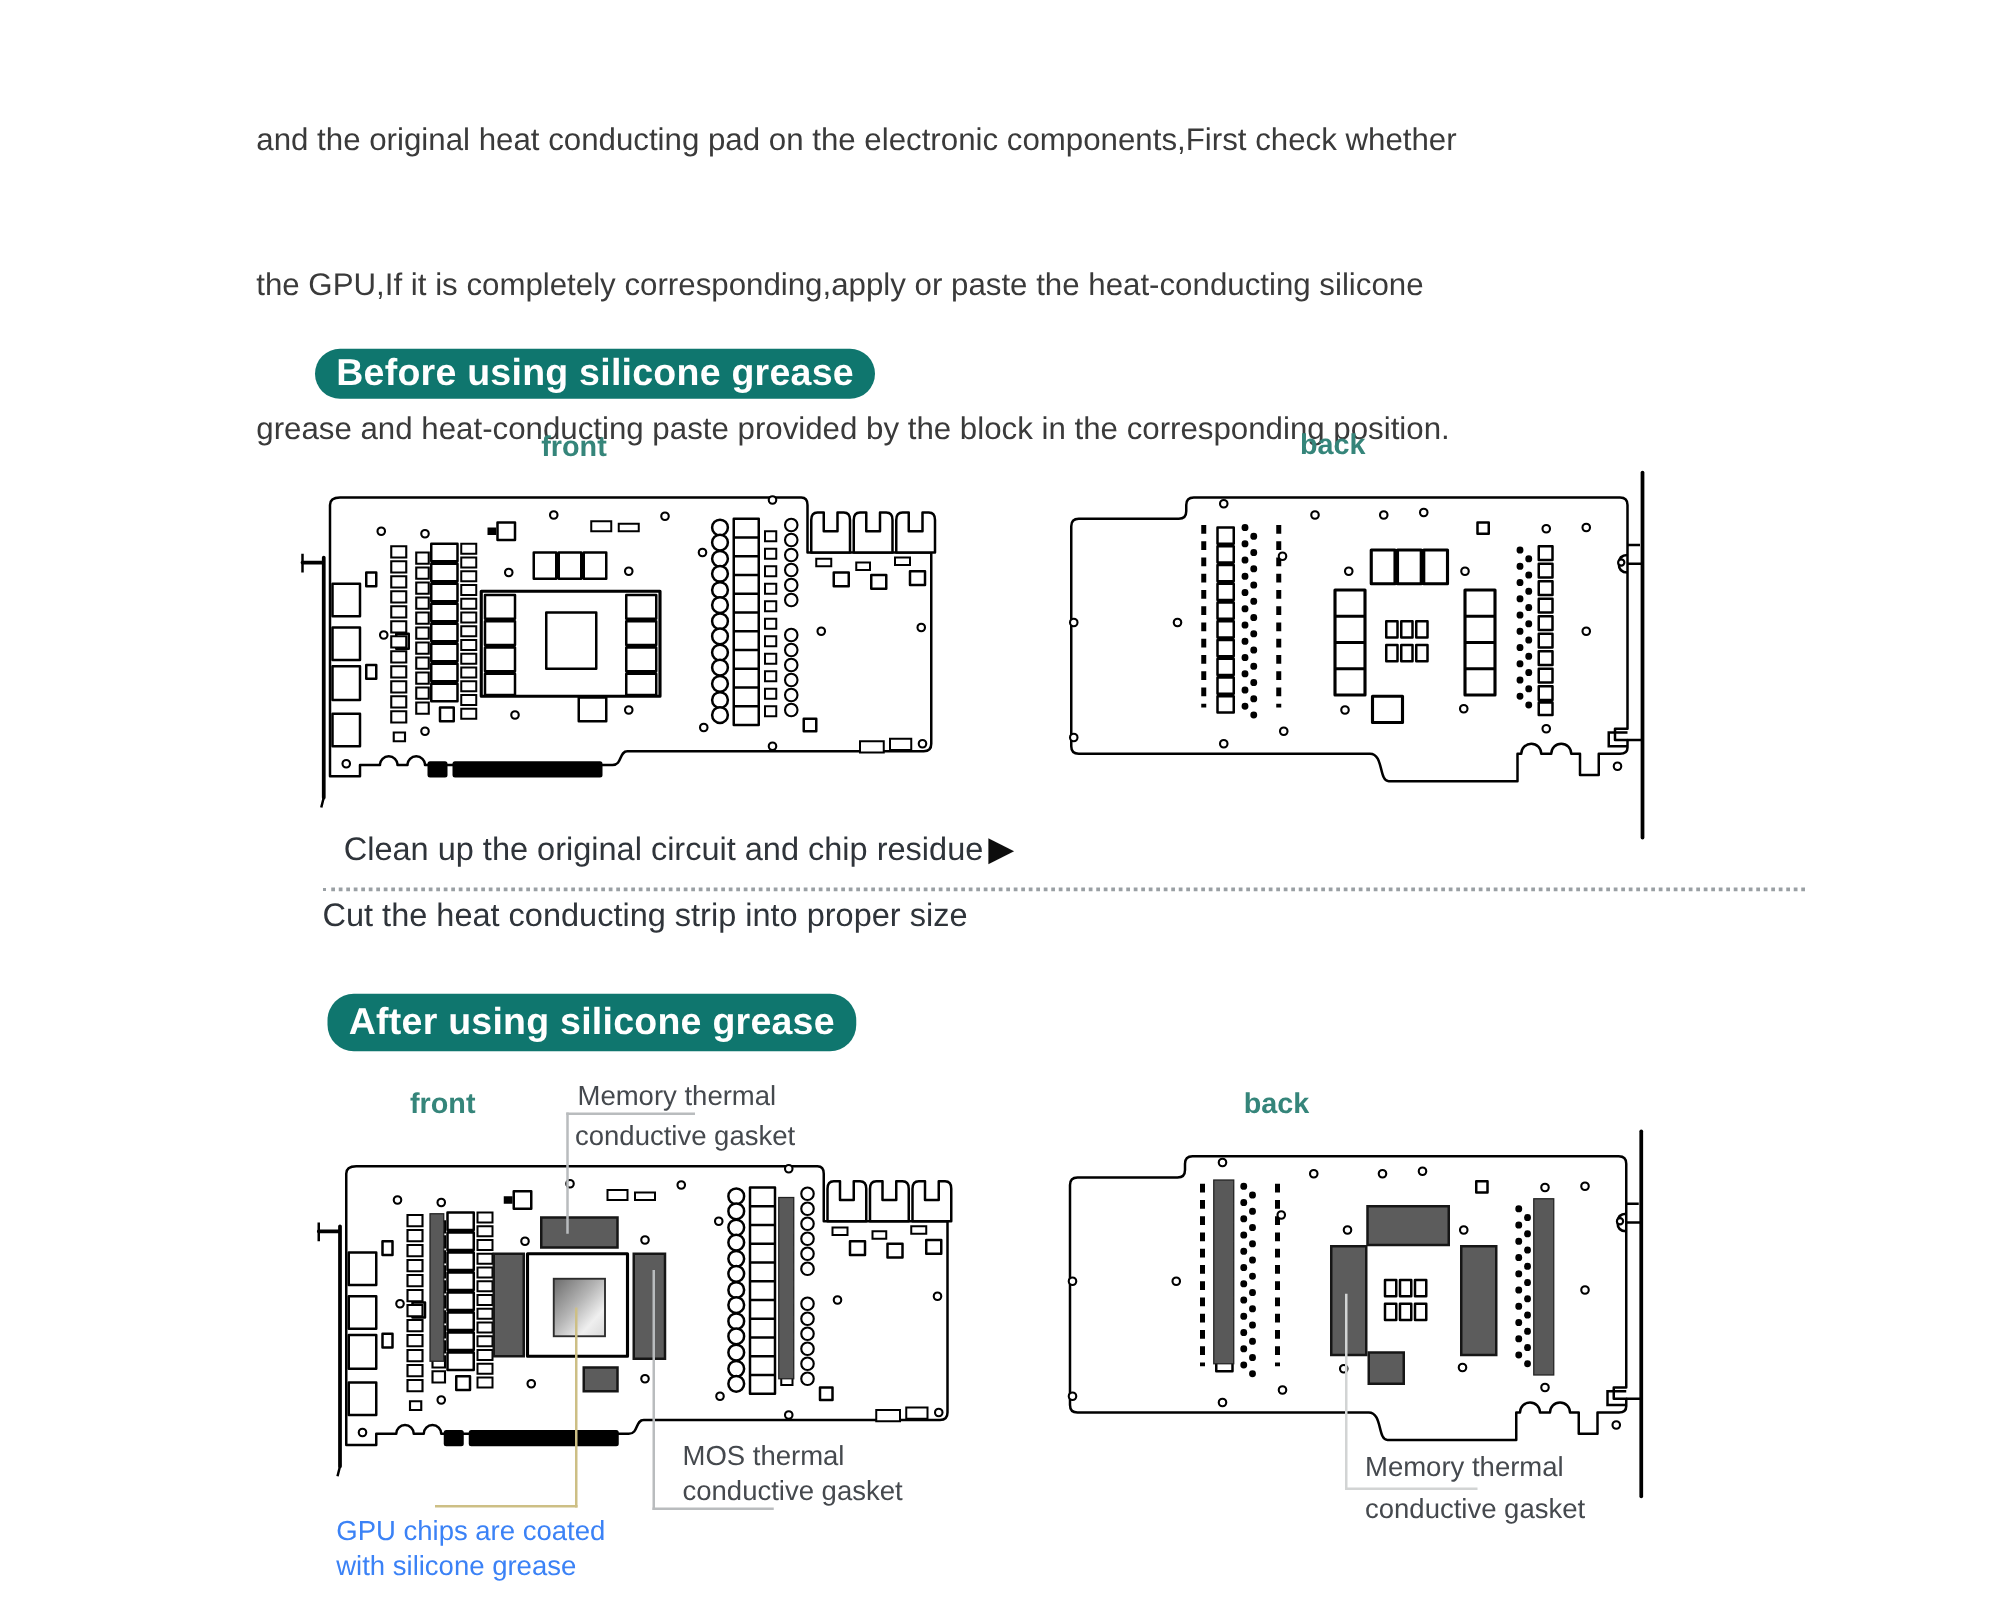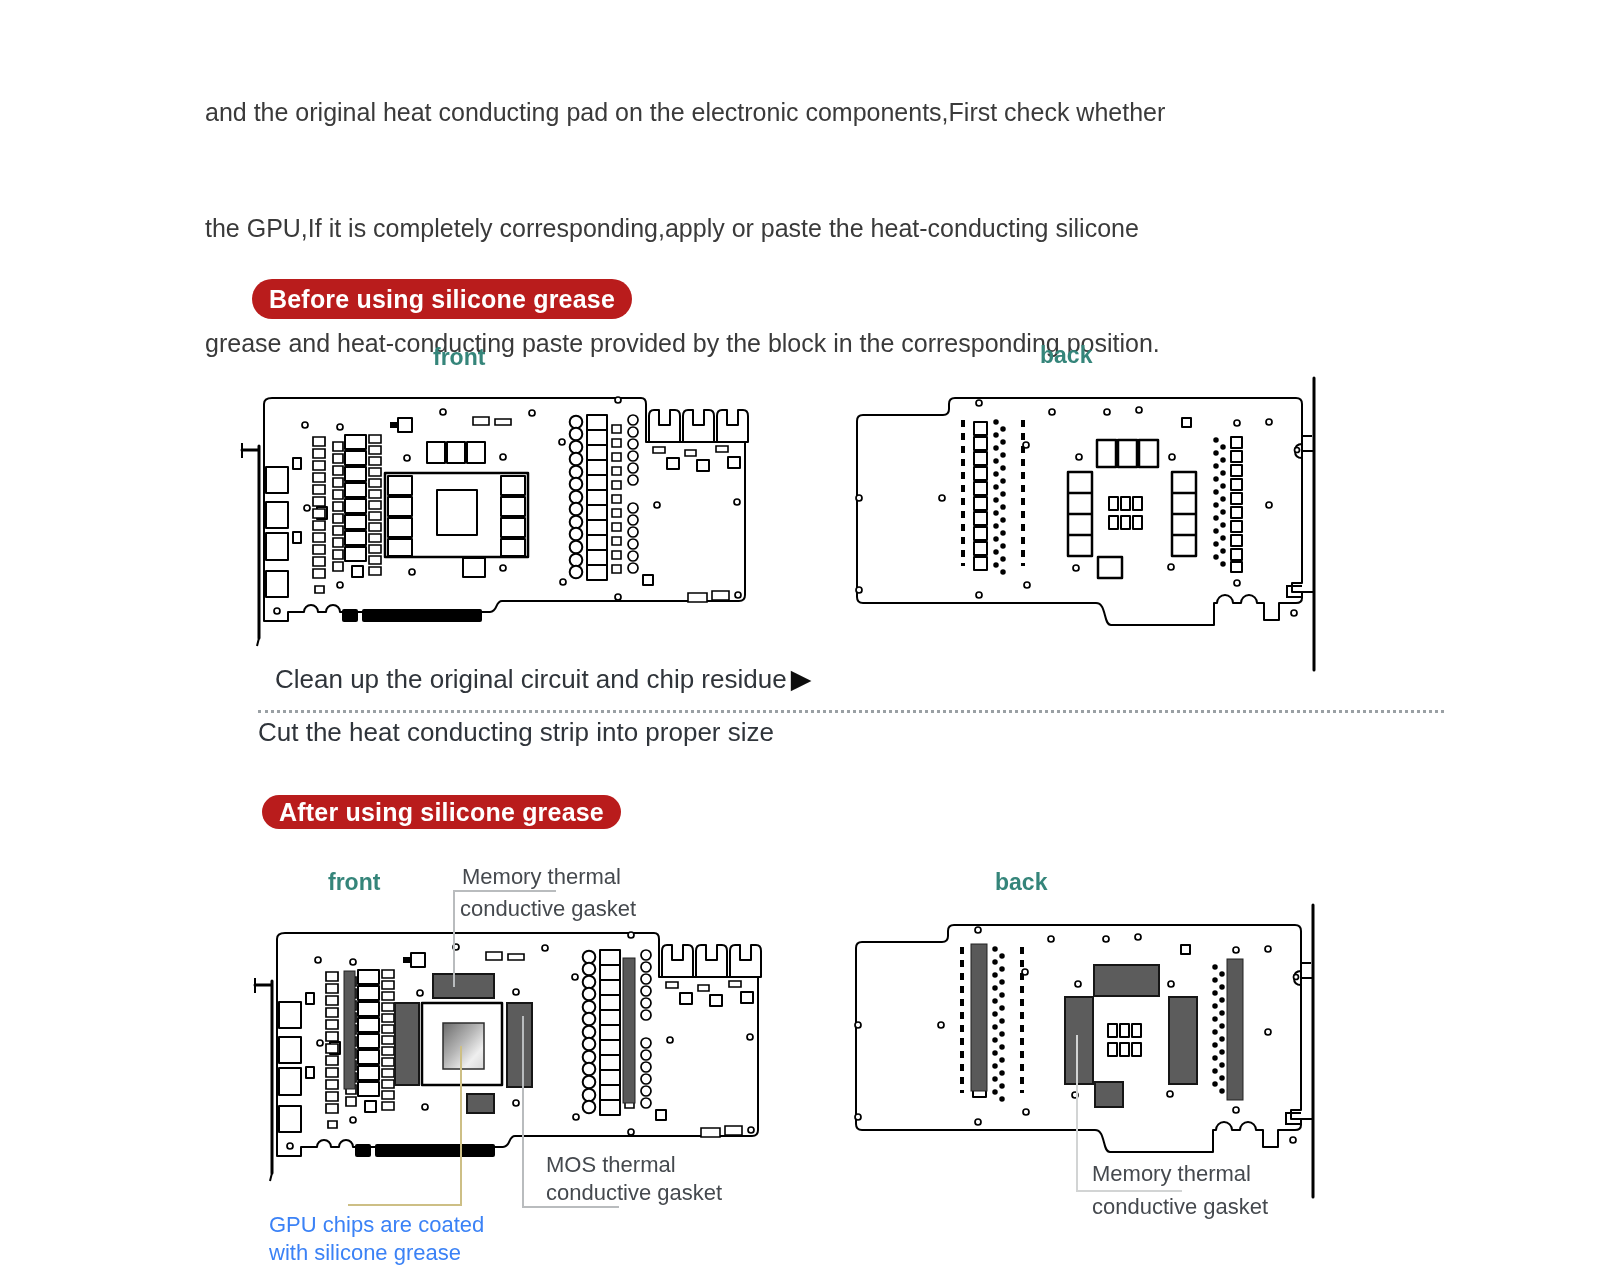--- a/index.html
+++ b/index.html
@@ -1,20 +1,20 @@
 <!DOCTYPE html>
 <html><head>
 <meta charset="utf-8">
 <style>
   html,body{margin:0;padding:0;background:#ffffff;}
   .page{position:relative;width:1600px;height:1280px;background:#fff;overflow:hidden;
         font-family:"Liberation Sans", sans-serif;}
   .intro{position:absolute;left:205px;top:16px;color:#3a3a3a;font-size:25px;line-height:38.5px;
          white-space:pre;}
-  .pill{position:absolute;background:#b91c1c;color:#fff;font-size:25px;font-weight:600;
+  .pill{position:absolute;background:#0f766e;color:#fff;font-size:30px;font-weight:600;
         border-radius:21px;padding:0 17px;height:40px;display:flex;align-items:center;letter-spacing:.2px;}
   .sidelabel{position:absolute;color:#35857a;font-size:23px;font-weight:600;}
   .steps-line{position:absolute;color:#2f343a;font-size:26px;white-space:pre;}
   .steps-line .arrow{color:#0d0d0d;font-size:27px;margin-left:4px;}
   .dotted-sep{position:absolute;border-top:3px dotted #9aa0a4;height:0;}
   .callout{position:absolute;font-size:22px;white-space:pre;}
   .c-grey{color:#45494e;}
   .c-khaki{color:#3b82f6;}
   .cline{position:absolute;}
   .dg{position:absolute;}
@@ -199,21 +199,21 @@
       <use href="#fb-before"></use>
   </svg>
   <svg class="dg" style="left:824px;top:340px;" width="500" height="335" viewBox="0 0 500 335">
     <use href="#bb-common"></use>
   </svg>
 
   <div class="steps-line" style="left:258px;top:663px;margin-left:17px;"><span>Clean up the original circuit and chip residue</span><span class="arrow">▶</span></div>
   <div class="dotted-sep" style="left:258px;top:710px;width:1186px;"></div>
   <div class="steps-line" style="left:258px;top:717px;">Cut the heat conducting strip into proper size</div>
 
-  <div class="pill" style="left:262px;top:795px;height:34px;">After using silicone grease</div>
+  <div class="pill" style="left:262px;top:795px;height:46px;">After using silicone grease</div>
   <div class="sidelabel" style="left:328px;top:869px;">front</div>
   <div class="sidelabel" style="left:995px;top:869px;">back</div>
 
   <svg class="dg" style="left:243px;top:915px;" width="530" height="270" viewBox="0 0 530 270">
     <use href="#fb-common"></use>
       <use href="#fb-after"></use>
   </svg>
   <svg class="dg" style="left:823px;top:867px;" width="500" height="335" viewBox="0 0 500 335">
     <use href="#bb-common"></use>
       <use href="#bb-after"></use>

